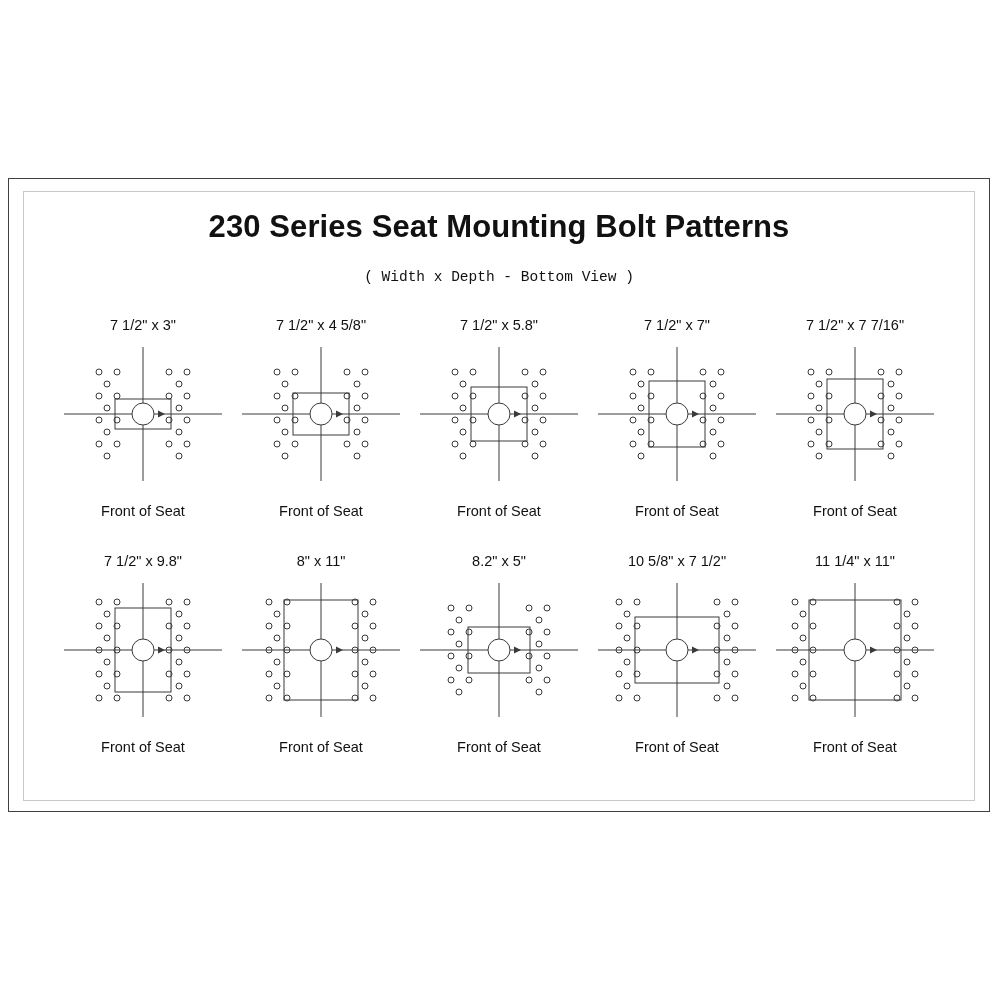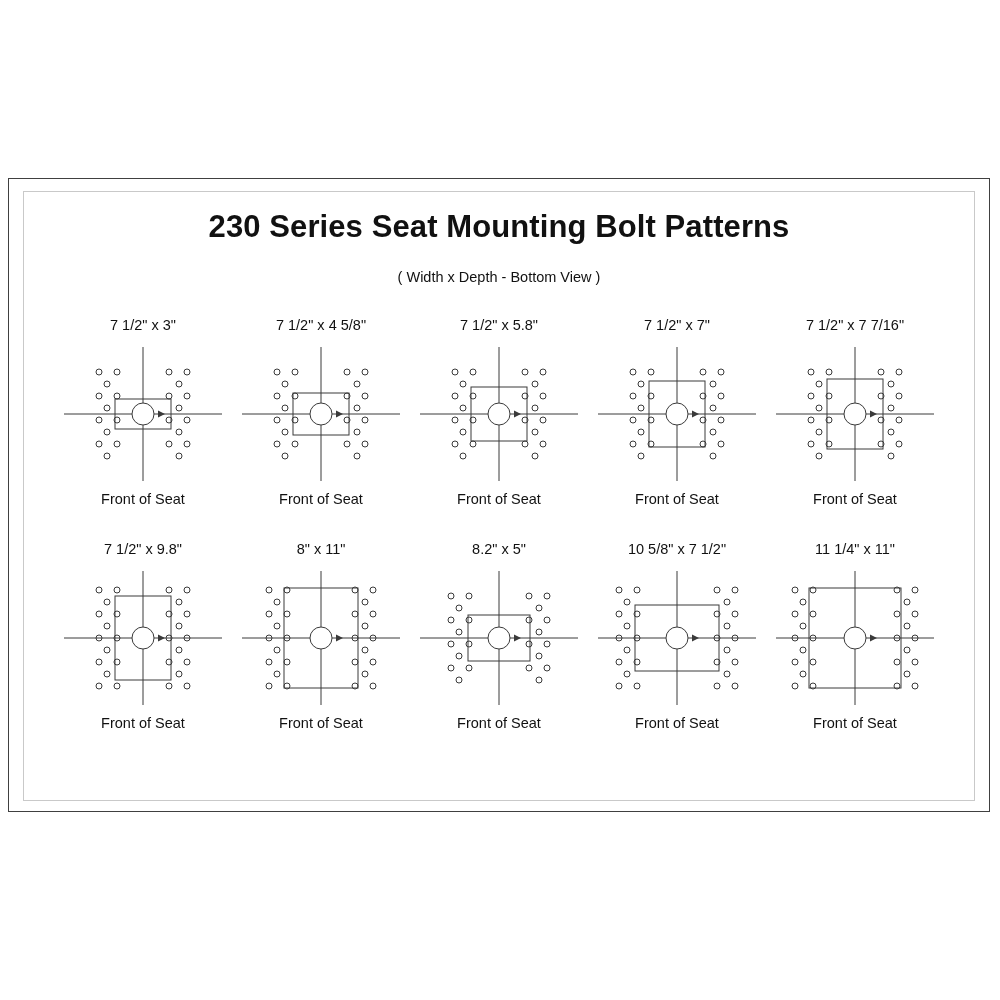--- a/index.html
+++ b/index.html
@@ -46,20 +46,21 @@
     color: #111;
   }
   .subtitle {
     position: absolute;
     left: 0;
     top: 90px;
     width: 100%;
     text-align: center;
     font-size: 14.5px;
     color: #111;
+    font-family: Liberation Mono, monospace;
   }
   .grid {
     position: absolute;
     left: 0;
     top: 136px;
     width: 100%;
   }
   .row {
     display: flex;
     justify-content: center;
@@ -83,21 +84,21 @@
     height: 142px;
     position: relative;
     margin-top: 8px;
   }
   .pattern-wrap svg {
     display: block;
   }
   .cell-footer {
     font-size: 14.5px;
     color: #111;
-    margin-top: 4px;
+    margin-top: 16px;
     height: 20px;
     line-height: 20px;
     white-space: nowrap;
   }
   .row-2 {
     margin-top: 30px;
   }
 </style>
 </head>
 <body>

